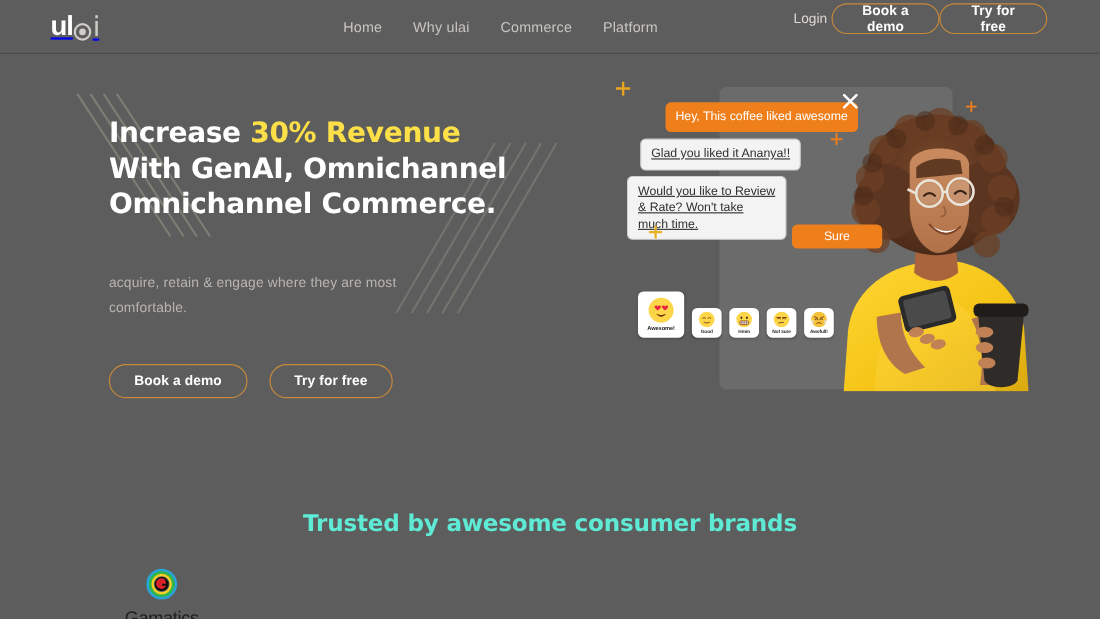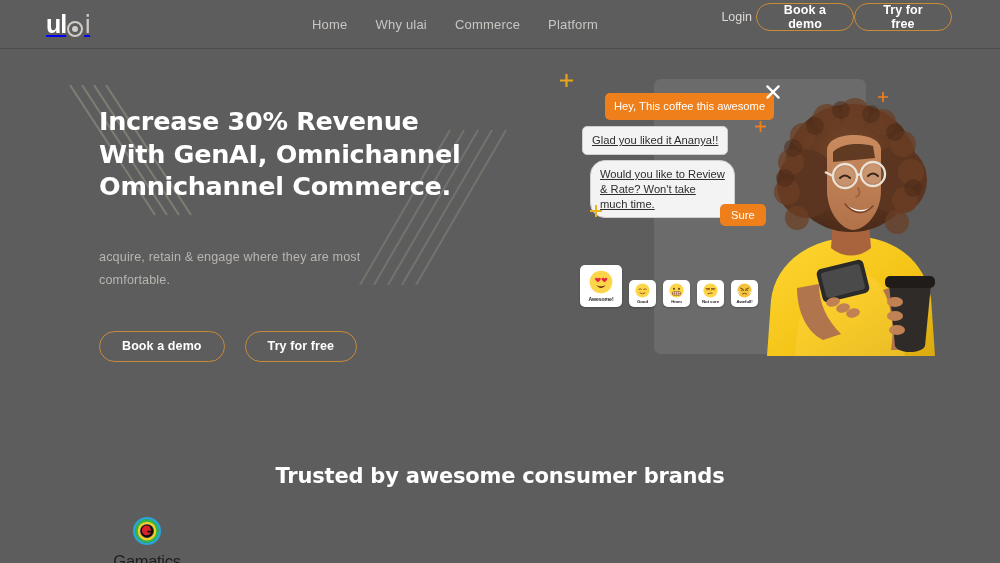--- a/index.html
+++ b/index.html
@@ -65,21 +65,21 @@
   #bookdemo-hdr { width:98px; }
   #tryfree-hdr  { width:98px; }
 
   
   .hero-left { position:absolute; left:99px; top:105px; width:420px; z-index:10; }
   .headline {
     font-family:"DejaVu Sans", sans-serif;
     font-size:25.5px; font-weight:700; line-height:1.28;
     color:#ffffff; letter-spacing:-0.3px;
   }
-  .headline .accent { color:#ffffff; }
+  .headline .accent { color:#fde047; }
   .subtext {
     margin-top:20px;
     font-size:12.6px; line-height:1.85; color:#b9b5b0; letter-spacing:0.15px;
     max-width:315px;
   }
   .hero-btns { margin-top:38px; display:flex; gap:20px; }
   .hero-btn { height:31px; padding:0 22px; font-size:12.5px; }
 
   
   .stripes {
@@ -109,25 +109,25 @@
     padding:6px 9px; white-space:nowrap;
   }
   .bubble.out {
     background:#ef7f1a; color:#ffffff; font-weight:400;
   }
   .bubble.in {
     background:#f3f3f3; color:#2e2e2e; border:1px solid #cfcfcf;text-decoration:underline;
   }
   #bubble-1 { left:65px;  top:33px; }
   #bubble-2 { left:42px;  top:66px; }
-  #bubble-3 { left:50px;  top:100px; white-space:normal; width:145px;border-radius:15px; }
+  #bubble-3 { left:30px;  top:100px; white-space:normal; width:145px; }
   #sure-btn {
     position:absolute; left:180px; top:144px;
     background:#ef7f1a; color:#fff; font-size:11.2px;
-    border:none; border-radius:5px; padding:5px 11px; cursor:pointer;
+    border:none; border-radius:5px; padding:5px 29px; cursor:pointer;
   }
 
   .close-x {
     position:absolute; left:225px; top:24px; width:16px; height:16px;
     cursor:pointer;
   }
 
   
   .emoji-bar { position:absolute; left:40px; top:205px; display:flex; align-items:flex-end; gap:7px; }
   .emoji-card {
@@ -145,21 +145,21 @@
   }
   .emoji-card.big .lbl { font-size:5.2px; margin-top:2px; }
 
   
   .spark { position:absolute; }
 
   
   .trusted-title {
     position:absolute; top:464px; left:0; width:1000px; text-align:center;
     font-family:"DejaVu Sans", sans-serif;
-    font-size:21px; font-weight:700; color:#ffffff; letter-spacing:-0.2px;
+    font-size:21px; font-weight:700; color:#5eead4; letter-spacing:-0.2px;
   }
   .brand-row { position:absolute; top:516px; left:0; width:1000px; }
   .brand {
     position:absolute; left:104px; top:0; width:86px;
     display:flex; flex-direction:column; align-items:center;
   }
   .brand-name {
     margin-top:2px; font-size:16.5px; color:#1d1d1d; letter-spacing:-0.3px;
     font-family:"Liberation Sans", sans-serif;
   }
@@ -324,21 +324,21 @@
           <rect x="140" y="188" width="50" height="12" rx="5" fill="#1f1c1a"></rect>
           <g fill="#c08254">
             <ellipse cx="150" cy="214" rx="8" ry="5"></ellipse>
             <ellipse cx="150" cy="228" rx="8" ry="5"></ellipse>
             <ellipse cx="152" cy="242" rx="8" ry="5"></ellipse>
           </g>
         </g>
       </svg>
     </div>
 
-    <div class="bubble out" id="bubble-1">Hey, This coffee this awesome</div>
+    <div class="bubble out" id="bubble-1">Hey, This coffee liked awesome</div>
     <div class="bubble in" id="bubble-2">Glad you liked it Ananya!!</div>
     <div class="bubble in" id="bubble-3">Would you like to Review &amp; Rate? Won't take much time.</div>
     <button id="sure-btn">Sure</button>
 
     <svg class="close-x" viewBox="0 0 16 16">
       <path d="M2.4 2.4 L13.6 13.6 M13.6 2.4 L2.4 13.6" stroke="#ffffff" stroke-width="2.3" stroke-linecap="round"></path>
     </svg>
 
     <svg class="spark" style="left:20px;  top:14px;  width:13px; height:13px;" viewBox="0 0 12 12">
       <path d="M5 0h2v5h5v2H7v5H5V7H0V5h5z" fill="#e8a61e"></path>

